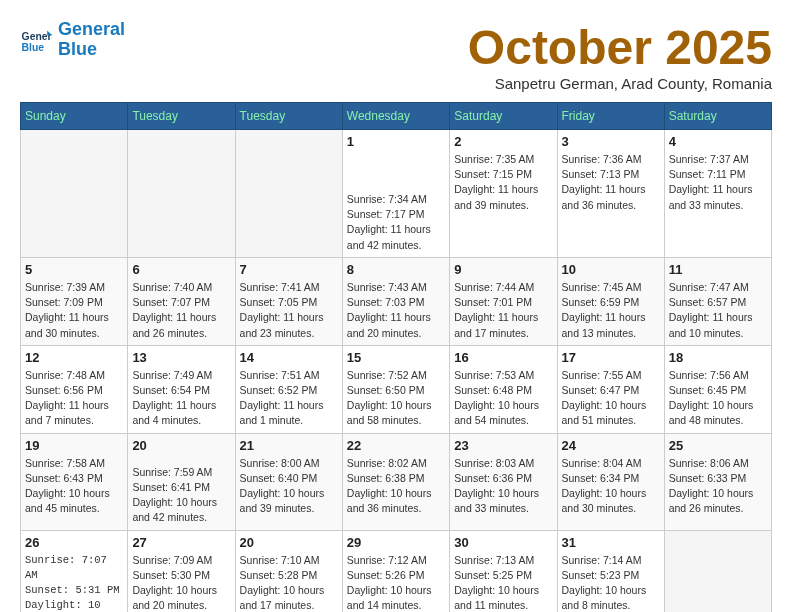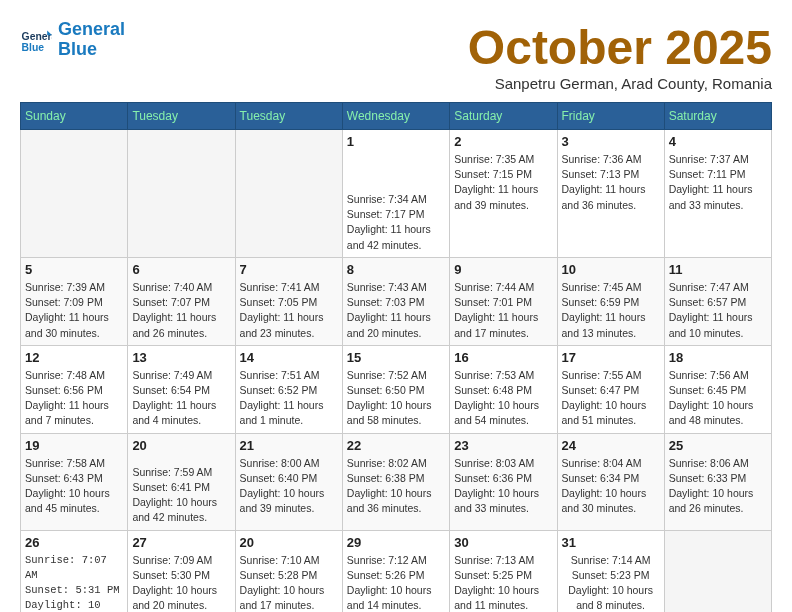--- a/index.html
+++ b/index.html
@@ -311,20 +311,20 @@
 Daylight: 10 hours and 14 minutes.</div>
         </td>
         <td>
           <div class="day-num">30</div>
           <div class="day-info" style="white-space: pre-line;">Sunrise: 7:13 AM
 Sunset: 5:25 PM
 Daylight: 10 hours and 11 minutes.</div>
         </td>
         <td>
           <div class="day-num">31</div>
-          <div class="day-info" style="white-space: pre-line; text-align: center;">Sunrise: 7:14 AM
+          <div class="day-info" style="white-space: pre-line;">Sunrise: 7:14 AM
 Sunset: 5:23 PM
 Daylight: 10 hours and 8 minutes.</div>
         </td>
         <td class="empty"></td>
       </tr>
     </tbody>
 </table>
 
 </body></html>

